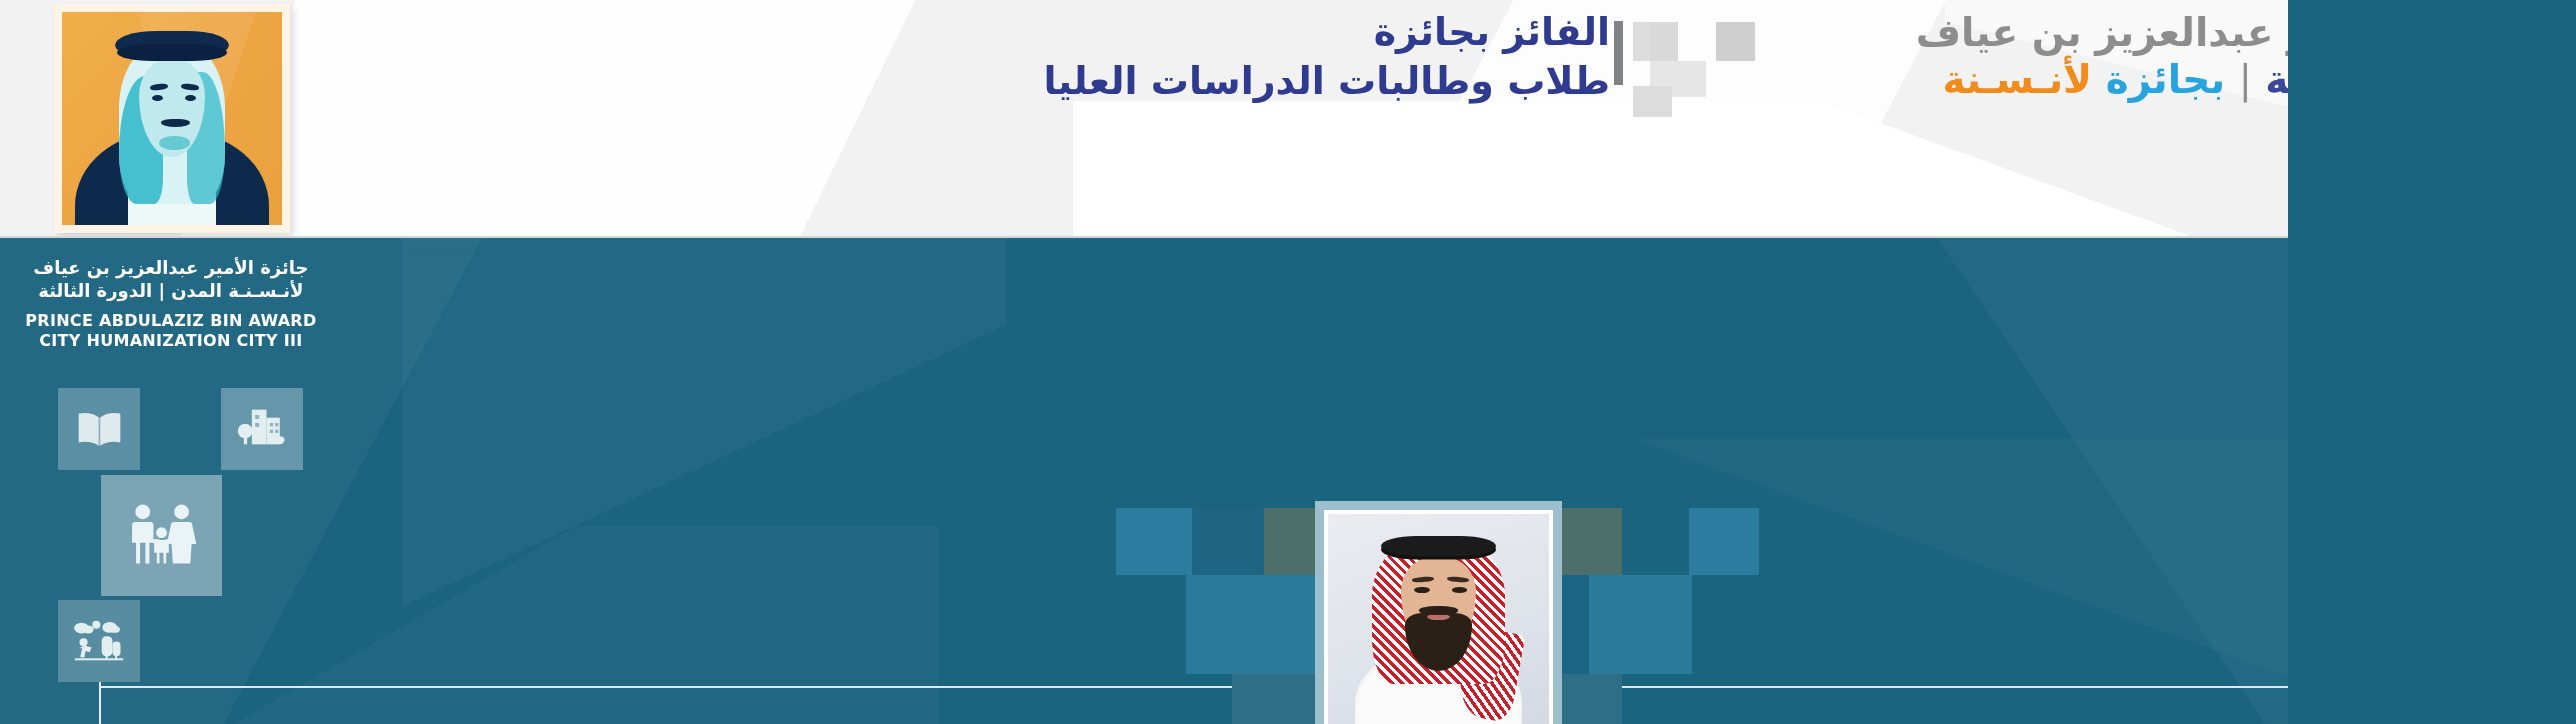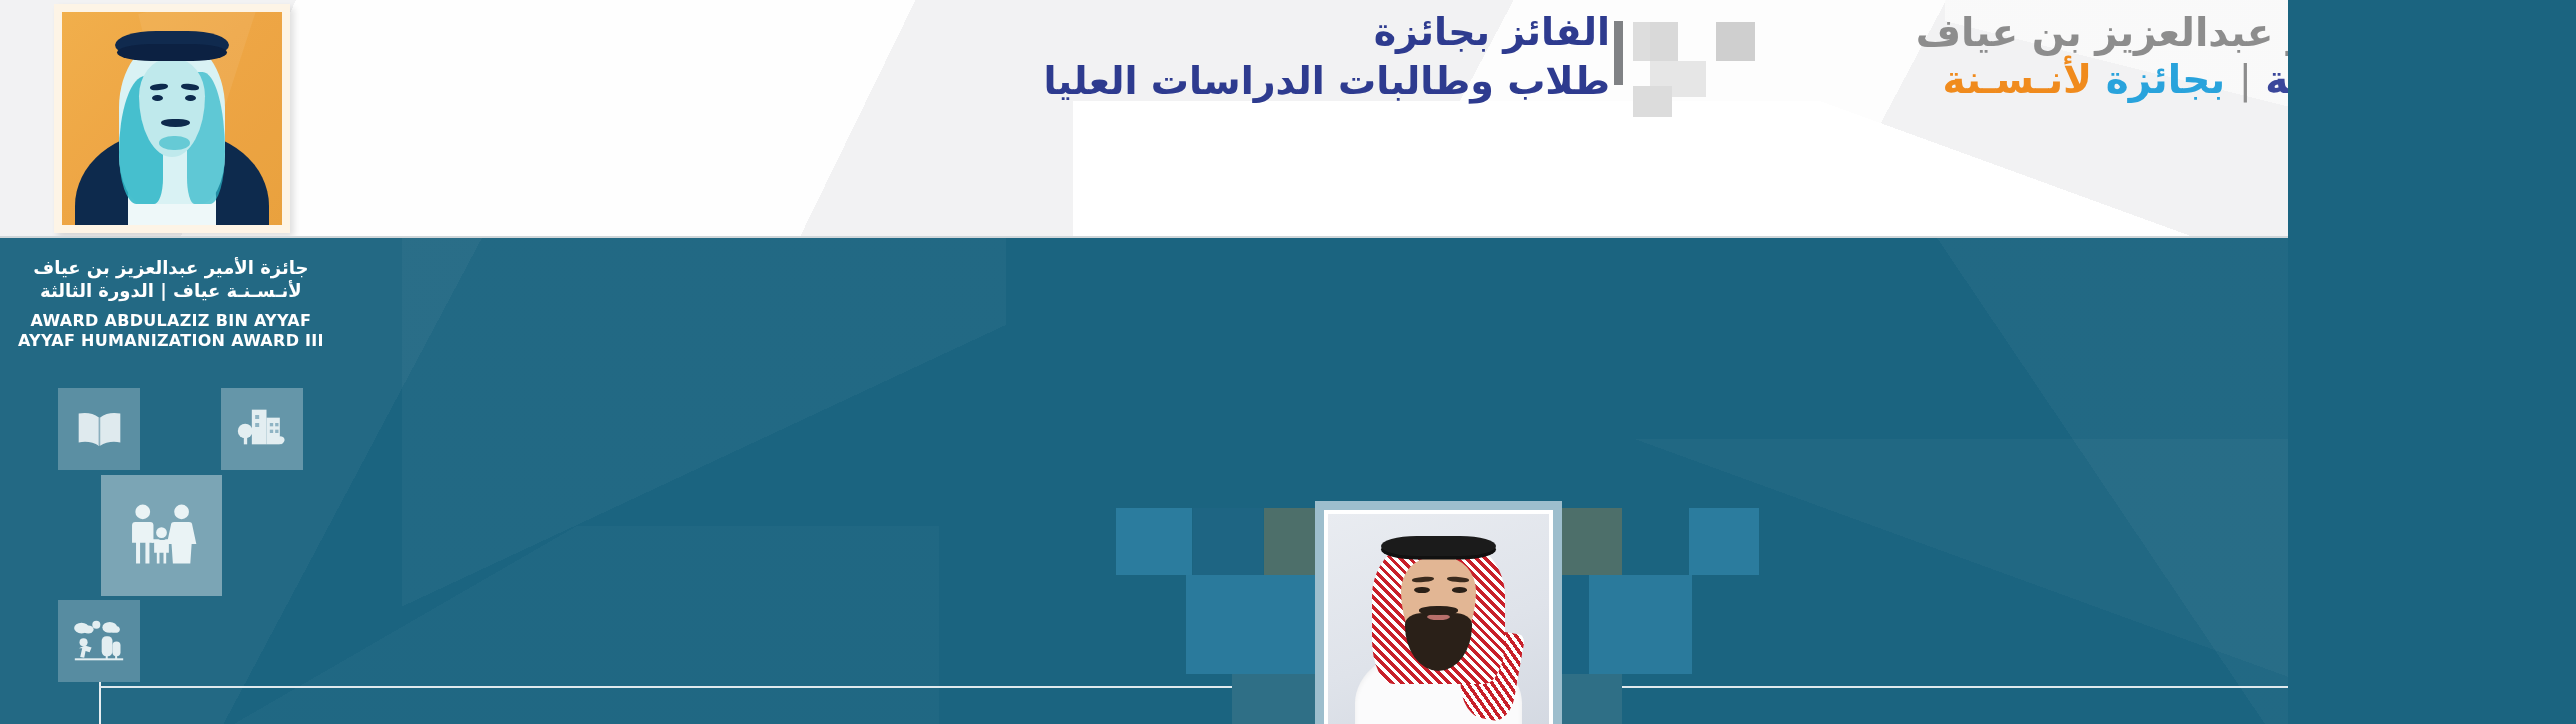--- a/index.html
+++ b/index.html
@@ -293,23 +293,23 @@
 
   <div id="body">
     <div class="bfacet bf1"></div>
     <div class="bfacet bf2"></div>
     <div class="bfacet bf3"></div>
     <div class="bfacet bf4"></div>
     <div class="bfacet bf5"></div>
 
     <div id="side-lockup">
       <div class="ar1">جائزة الأمير عبدالعزيز بن عياف</div>
-      <div class="ar2">لأنـسـنـة عياف | الدورة الثالثة</div>
-      <div class="en">AWARD ABDULAZIZ BIN AYYAF</div>
-      <div class="en" style="margin-top:0">AYYAF HUMANIZATION AWARD III</div>
+      <div class="ar2">لأنـسـنـة المدن | الدورة الثالثة</div>
+      <div class="en">PRINCE ABDULAZIZ BIN AWARD</div>
+      <div class="en" style="margin-top:0">CITY HUMANIZATION CITY III</div>
     </div>
 
     <div class="tile" id="tile-book">
       <span>
         <svg width="47" height="38" viewBox="0 0 70 56" fill="none">
           <path d="M34 11 C26 4, 14 3, 4 5 L4 48 C14 46, 26 47, 34 53 Z" fill="#dfeaee"></path>
           <path d="M36 11 C44 4, 56 3, 66 5 L66 48 C56 46, 44 47, 36 53 Z" fill="#dfeaee"></path>
           <path d="M34 11 L34 53" stroke="#b9cfd8" stroke-width="2"></path>
         </svg>
       </span>

